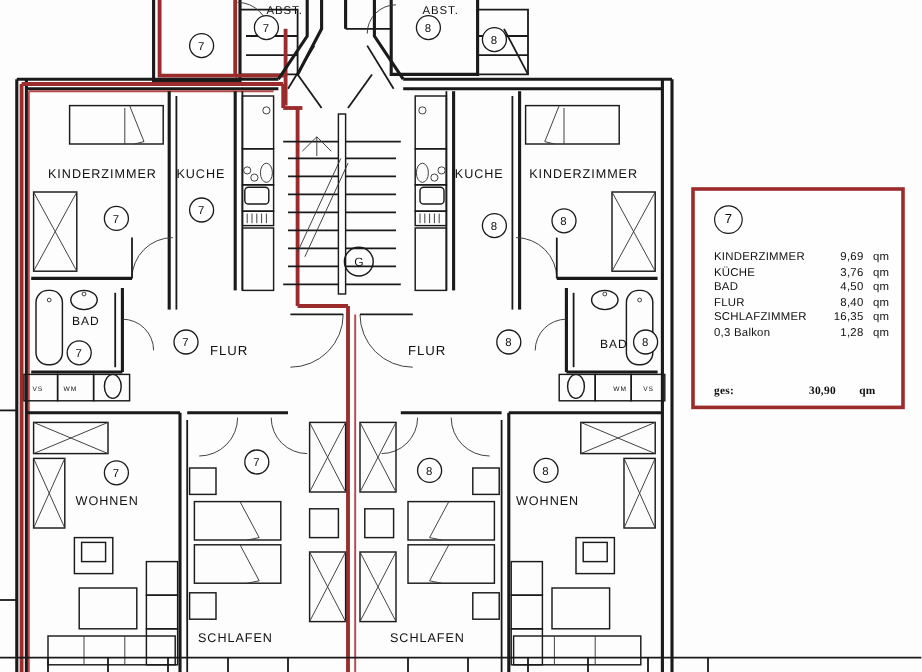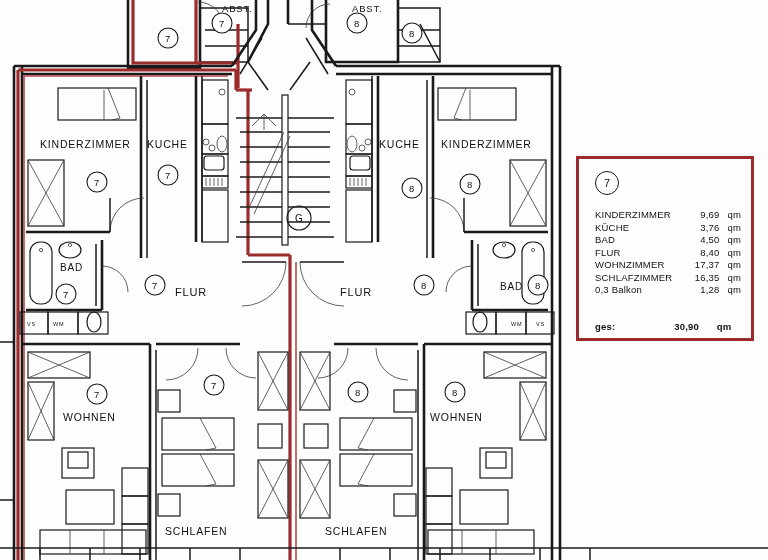--- a/index.html
+++ b/index.html
@@ -29,21 +29,21 @@
     border-collapse:collapse;
   }
   .legend td{
     font-size:9.5px;color:#111;padding:0 0 1.5px 0;
     letter-spacing:.2px;white-space:nowrap;
     font-family:"Liberation Sans", sans-serif;
   }
   .legend td.val{text-align:right;padding-right:2px;margin-top:41px;}
   .legend td.unit{text-align:center;padding-left:4px;}
   .legend .total{position:absolute;left:16px;top:162px;width:148px;}
-  .legend .total td{font-size:9.5px;font-weight:bold;color:#111;}
+  .legend .total td{font-size:9.5px;font-weight:bold;color:#111;font-family:Liberation Serif, serif;}
   .rlabel{font-family:"Liberation Sans", sans-serif;}
 </style>
 </head>
 <body>
 
 <div id="root">
 
   <svg id="plan" viewBox="0 0 768 560">
     <defs>
       <style>
@@ -415,25 +415,20 @@
               <td>BAD</td>
               <td class="val">4,50</td>
               <td class="unit">qm</td>
             </tr>
             <tr>
               <td>FLUR</td>
               <td class="val">8,40</td>
               <td class="unit">qm</td>
             </tr>
             <tr>
-              <td>WOHNZIMMER</td>
-              <td class="val">17,37</td>
-              <td class="unit">qm</td>
-            </tr>
-            <tr>
               <td>SCHLAFZIMMER</td>
               <td class="val">16,35</td>
               <td class="unit">qm</td>
             </tr>
             <tr>
               <td>0,3  Balkon</td>
               <td class="val">1,28</td>
               <td class="unit">qm</td>
             </tr>
           </tbody>

